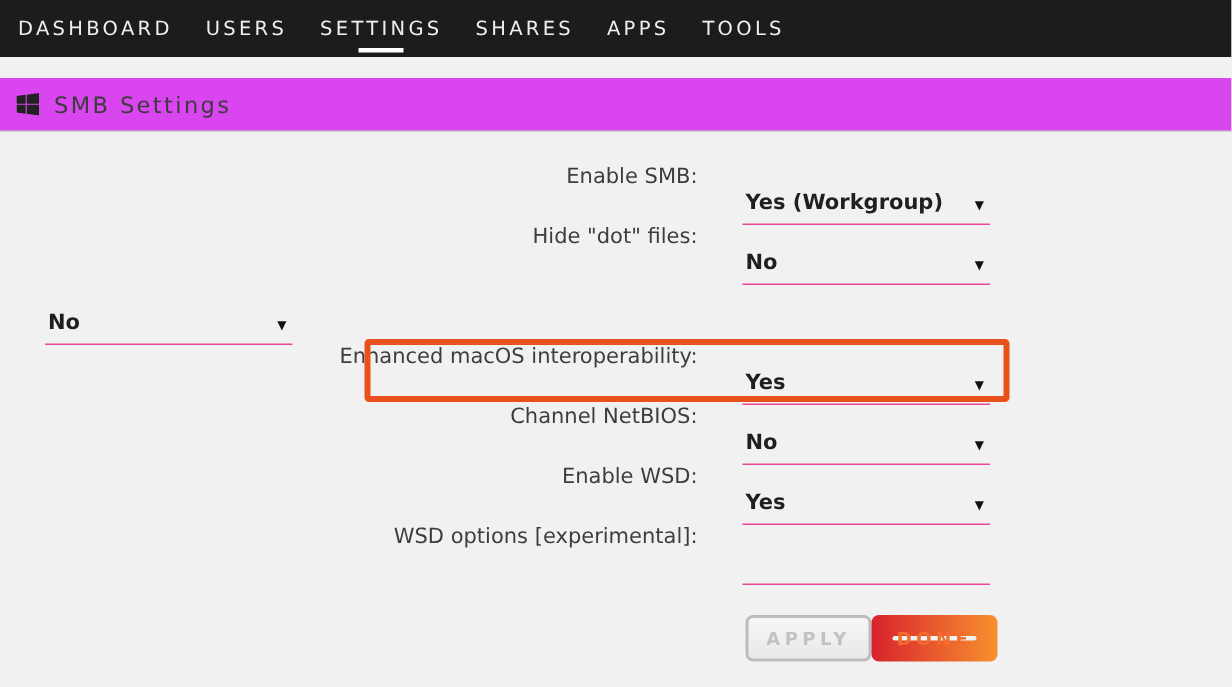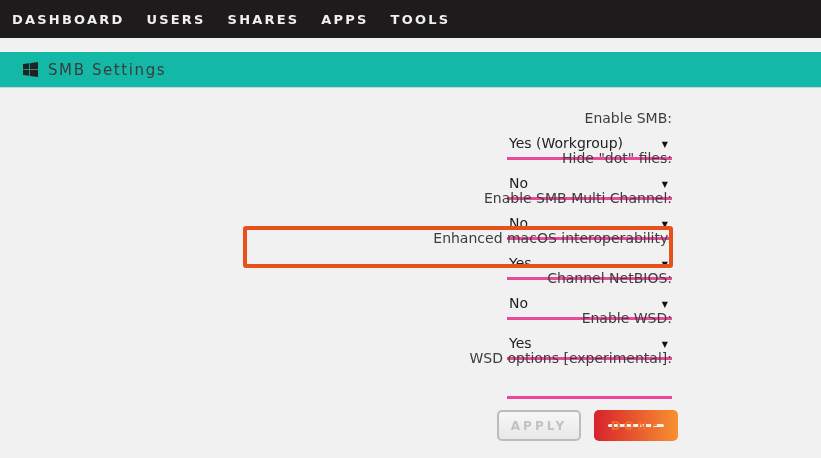--- a/index.html
+++ b/index.html
@@ -18,86 +18,85 @@
     align-items:stretch;
     padding-left:1px;
   }
   .nav-item {
     position:relative;
     display:flex;
     align-items:center;
     padding:0 11px;
     color:#f0efef;
     font-size:13px;
-    font-weight:bold;
+    font-weight:normal;
     letter-spacing:2.2px;
     cursor:pointer;
     text-align:right;
   }
   .nav-item .underline {
     position:absolute;
     left:50%;
     transform:translateX(-50%);
     bottom:3px;
     width:30px;
     height:3px;
     background:#ffffff;
     display:none;
   }
   .nav-item.active .underline { display:block; }
 
   
   .band-spacer { height:14px; background:#f2f1f1; }
   .band {
     height:36px;
-    background:#14b8a6;
+    background:#d946ef;
     border-bottom:1px solid #d2d1d1;
     display:flex;
     align-items:center;
-    padding-left:23px;
+    padding-left:11px;
   }
   .band .win-icon { width:15px; height:15px; display:block; }
   .band-title {
     margin-left:10px;
     font-size:15px;
     letter-spacing:1.6px;
     color:#3c3c3c;
   }
 
   
   .form {
     margin-top:22px;
   }
   .row {
     position:relative;
     display:flex;
-    align-items:flex-end;
     height:40px;
     width:672px;
-    flex-direction:column;
   }
   .row-label {
     width:465px;
     text-align:right;
     font-size:14px;
     color:#3d3d3d;
     padding-bottom:9px;
     white-space:nowrap;
   }
   .control {
     margin-left:30px;
     width:165px;
-    border-bottom:3px solid #ec4899;
+    border-bottom:1px solid #ec4899;
     display:flex;
     justify-content:space-between;
     align-items:flex-end;
     padding:0 4px 6px 2px;
     font-size:14px;
     color:#1f1f1f;
     cursor:pointer;
+    font-weight:bold;
   }
   .control .arrow {
     font-size:8px;
     color:#111;
     line-height:12px;
   }
   .control.text-input { cursor:text; min-height:24px; }
 
   .highlight-box {
     position:absolute;
@@ -109,21 +108,20 @@
     border-radius:3px;
     pointer-events:none;
     z-index:2;
   }
 
   
   .button-row {
     margin-top:20px;
     margin-left:497px;
     display:flex;
-    gap:13px;
   }
   .btn-apply {
     width:84px;
     height:31px;
     border:2px solid #bdbcbc;
     border-radius:5px;
     background:linear-gradient(#f7f7f7,#e9e8e8);
     color:#c3c2c2;
     font-family:"DejaVu Sans","Liberation Sans",sans-serif;
     font-size:12px;
@@ -157,20 +155,24 @@
 </head>
 <body>
 
 <nav class="nav">
   <div class="nav-item">
       <span>DASHBOARD</span>
     </div>
   <div class="nav-item">
       <span>USERS</span>
     </div>
+  <div class="nav-item active">
+      <span>SETTINGS</span>
+      <span class="underline"></span>
+    </div>
   <div class="nav-item">
       <span>SHARES</span>
     </div>
   <div class="nav-item">
       <span>APPS</span>
     </div>
   <div class="nav-item">
       <span>TOOLS</span>
     </div>
 </nav>
@@ -201,21 +203,20 @@
 
   <div class="row">
     <div class="row-label">Hide "dot" files:</div>
     <div class="control">
       <span>No</span>
       <span class="arrow">▼</span>
     </div>
   </div>
 
   <div class="row">
-    <div class="row-label">Enable SMB Multi Channel:</div>
     <div class="control">
       <span>No</span>
       <span class="arrow">▼</span>
     </div>
   </div>
 
   <div class="row">
     <div class="highlight-box"></div>
     <div class="row-label">Enhanced macOS interoperability:</div>
     <div class="control">

